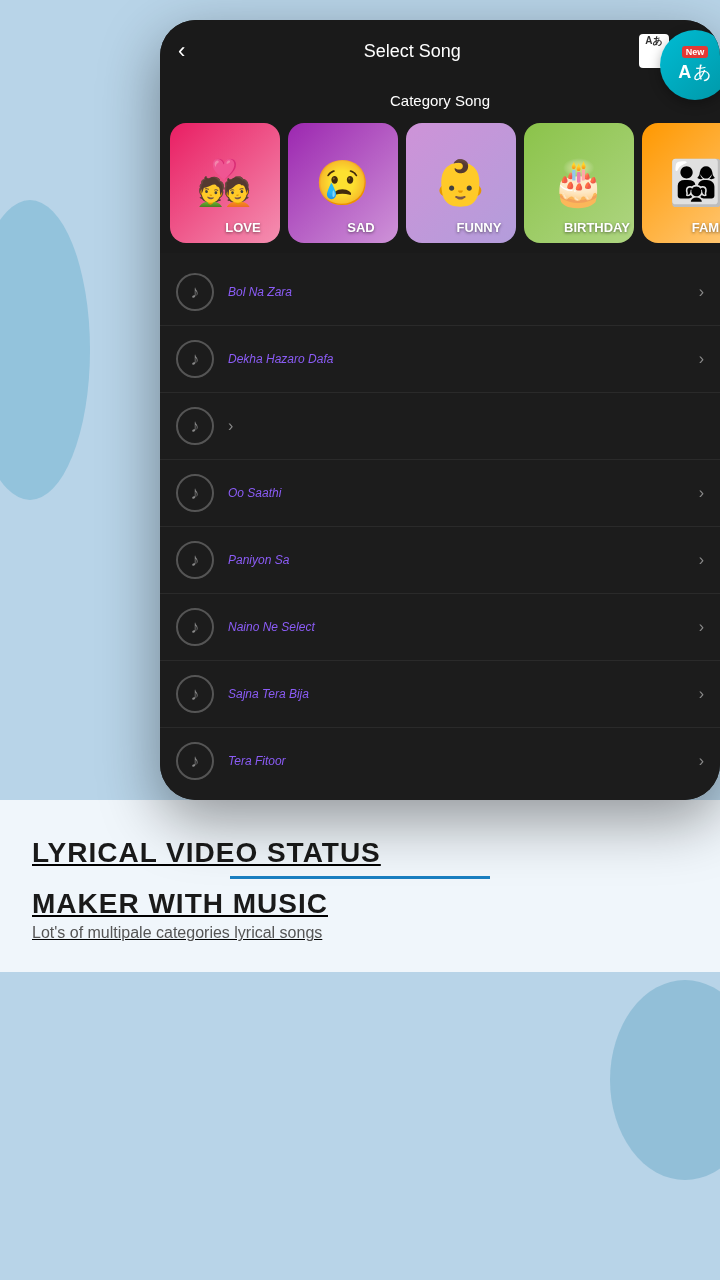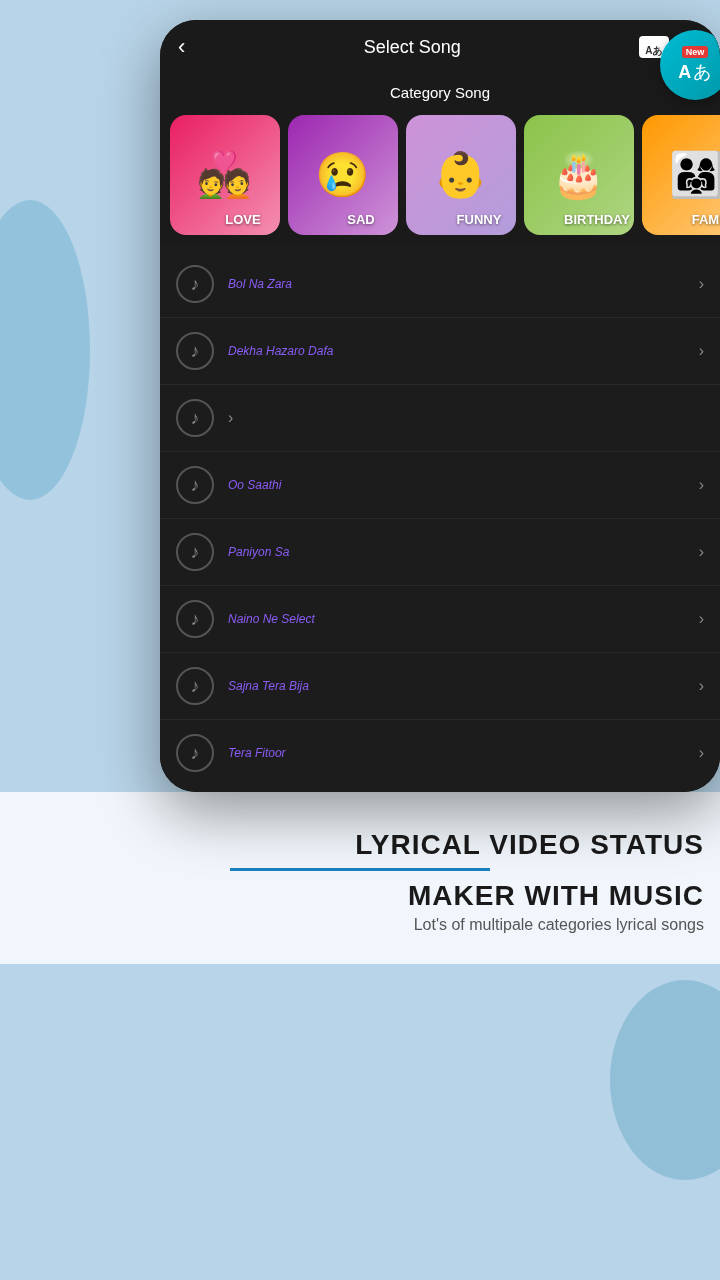--- a/index.html
+++ b/index.html
@@ -79,25 +79,25 @@
       flex: 1;
       text-align: center;
     }
     .top-icons {
       display: flex;
       align-items: center;
       gap: 8px;
     }
     .translate-icon {
       width: 30px;
-      height: 22px;
+      height: 34px;
       background: #fff;
       border-radius: 4px;
       display: flex;
-      align-items: flex-end;
+      align-items: flex-start;
       justify-content: center;
       font-size: 10px;
       color: #333;
       font-weight: bold;
     }
     .search-icon-btn {
       color: #fff;
       font-size: 20px;
     }
 
@@ -232,22 +232,23 @@
       font-style: italic;
     }
     .chevron-right {
       color: #888;
       font-size: 16px;
     }
 
     
     .bottom-section {
       background: #f0f6fb;
-      padding: 36px 16px 30px;
-      text-align: right;
+      padding: 36px 32px 30px;
+      text-align: left;
+      text-decoration: underline;
     }
     .app-title-line1 {
       font-size: 28px;
       font-weight: 900;
       color: #1a1a1a;
       letter-spacing: 1px;
       line-height: 1.2;
     }
     .title-underline {
       width: 260px;

